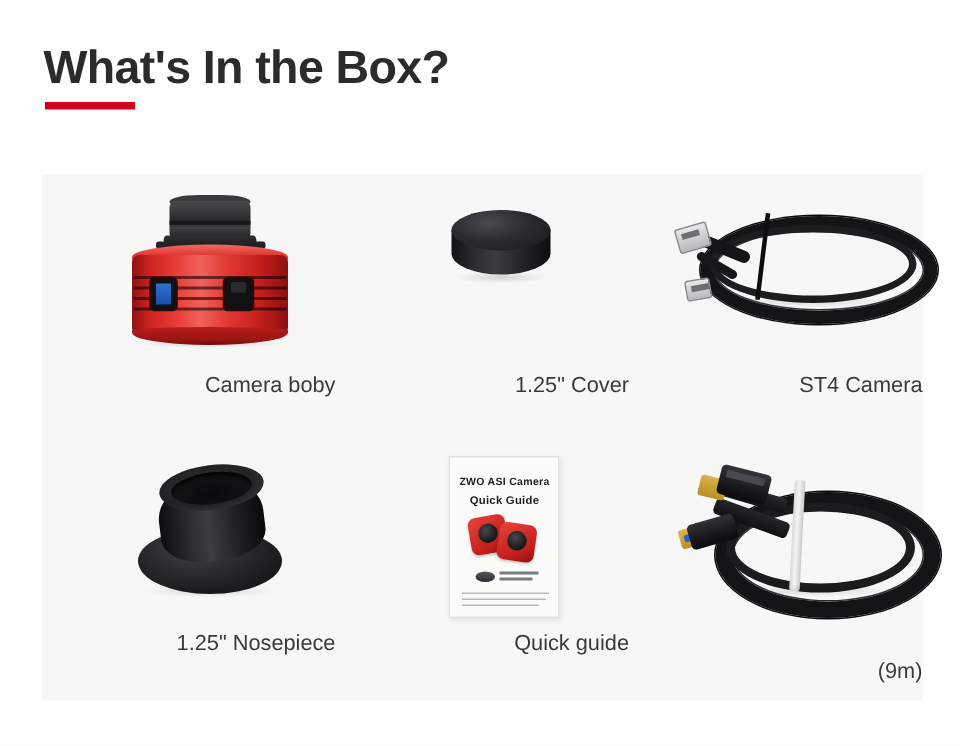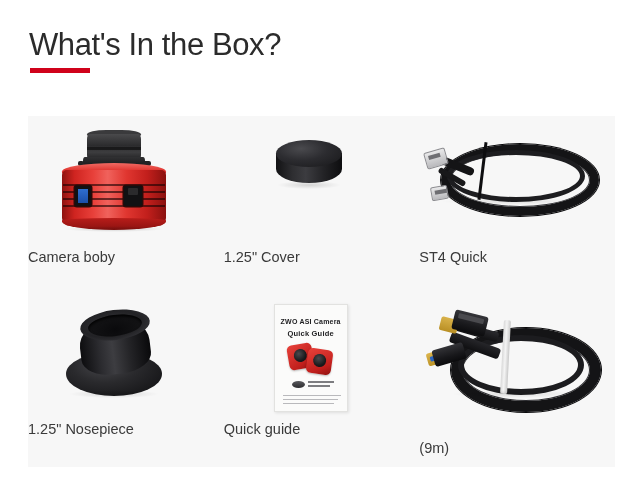--- a/index.html
+++ b/index.html
@@ -15,21 +15,21 @@
     font-family: "Liberation Sans", sans-serif;
     color: #3c3c3c;
   }
 
   
   .page-title {
     position: absolute;
     left: 29px;
     top: 26px;
     font-size: 31px;
-    font-weight: 400;
+    font-weight: 700;
     letter-spacing: -0.4px;
     color: #2b2b2b;
     line-height: 38px;
     white-space: nowrap;
   }
   .title-underline {
     position: absolute;
     left: 30px;
     top: 68px;
     width: 60px;
@@ -51,21 +51,21 @@
     position: absolute;
     inset: 0;
     display: grid;
     grid-template-columns: 1fr 1fr 1fr;
     grid-template-rows: 1fr 1fr;
   }
   .cell {
     position: relative;
     display: flex;
     flex-direction: column;
-    align-items: flex-start;
+    align-items: flex-end;
     justify-content: flex-start;
   }
   .art {
     position: relative;
     width: 170px;
     height: 118px;
     margin-top: 10px;
   }
   .caption {
     margin-top: 4px;
@@ -393,21 +393,21 @@
           <div class="st4-loop"></div>
           <div class="st4-loop inner"></div>
           <div class="st4-lead-a"></div>
           <div class="st4-lead-b"></div>
           <div class="st4-tie"></div>
           <div class="st4-plug"></div>
           <div class="st4-plug p2"></div>
           <div class="st4-shadow"></div>
         </div>
       </div>
-      <div class="caption">ST4 Quick</div>
+      <div class="caption">ST4 Camera</div>
     </div>
 
     <div class="cell r2">
       <div class="art">
         <div class="nose-wrap">
           <div class="nose-flange"></div>
           <div class="nose-barrel"></div>
           <div class="nose-rim"></div>
           <div class="nose-bore"></div>
           <div class="nose-shadow"></div>

